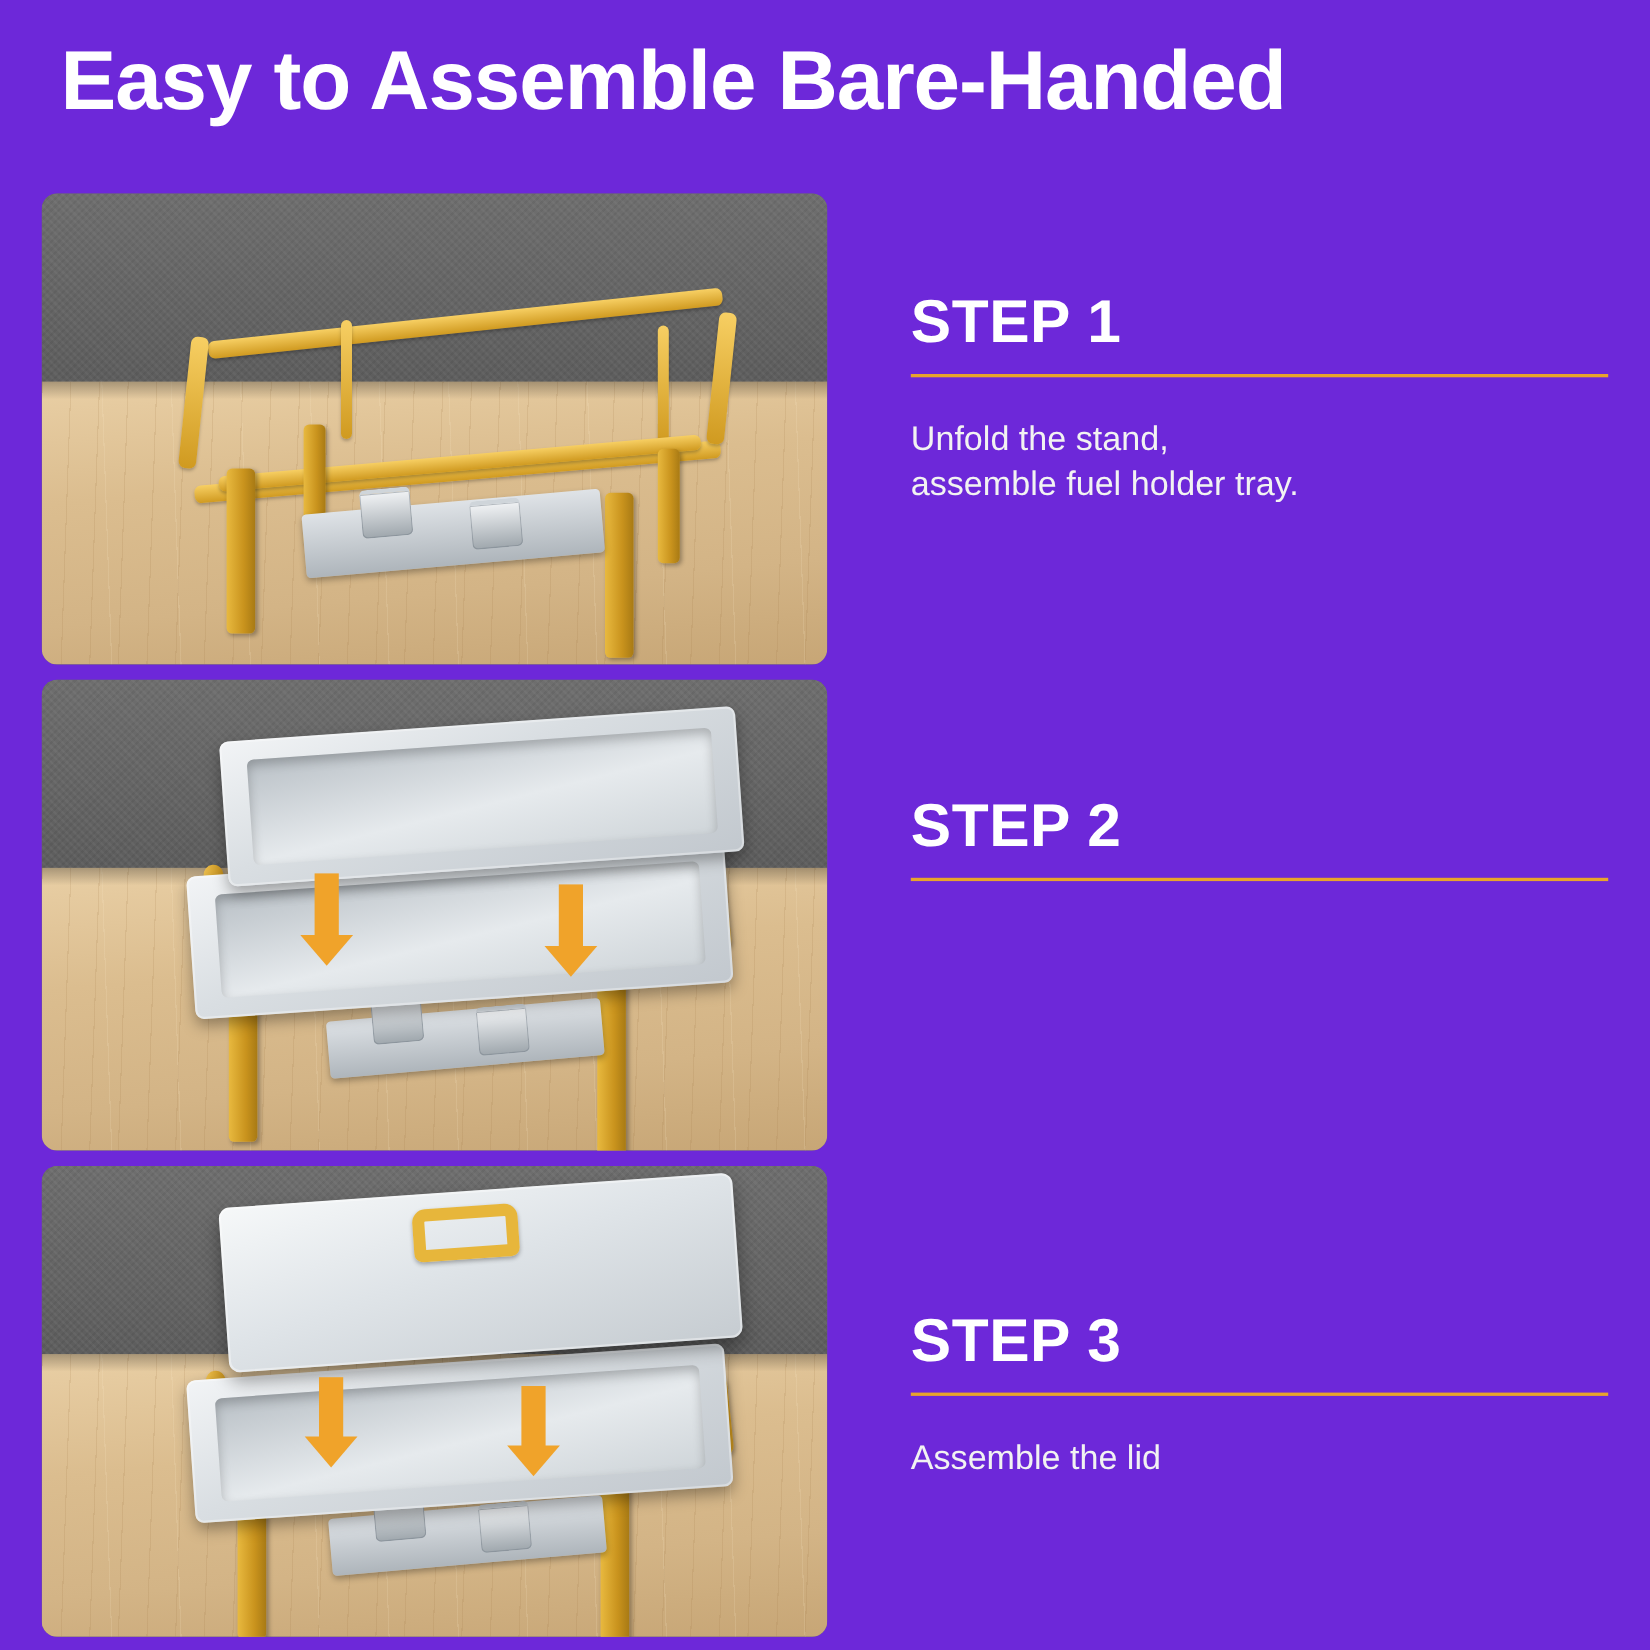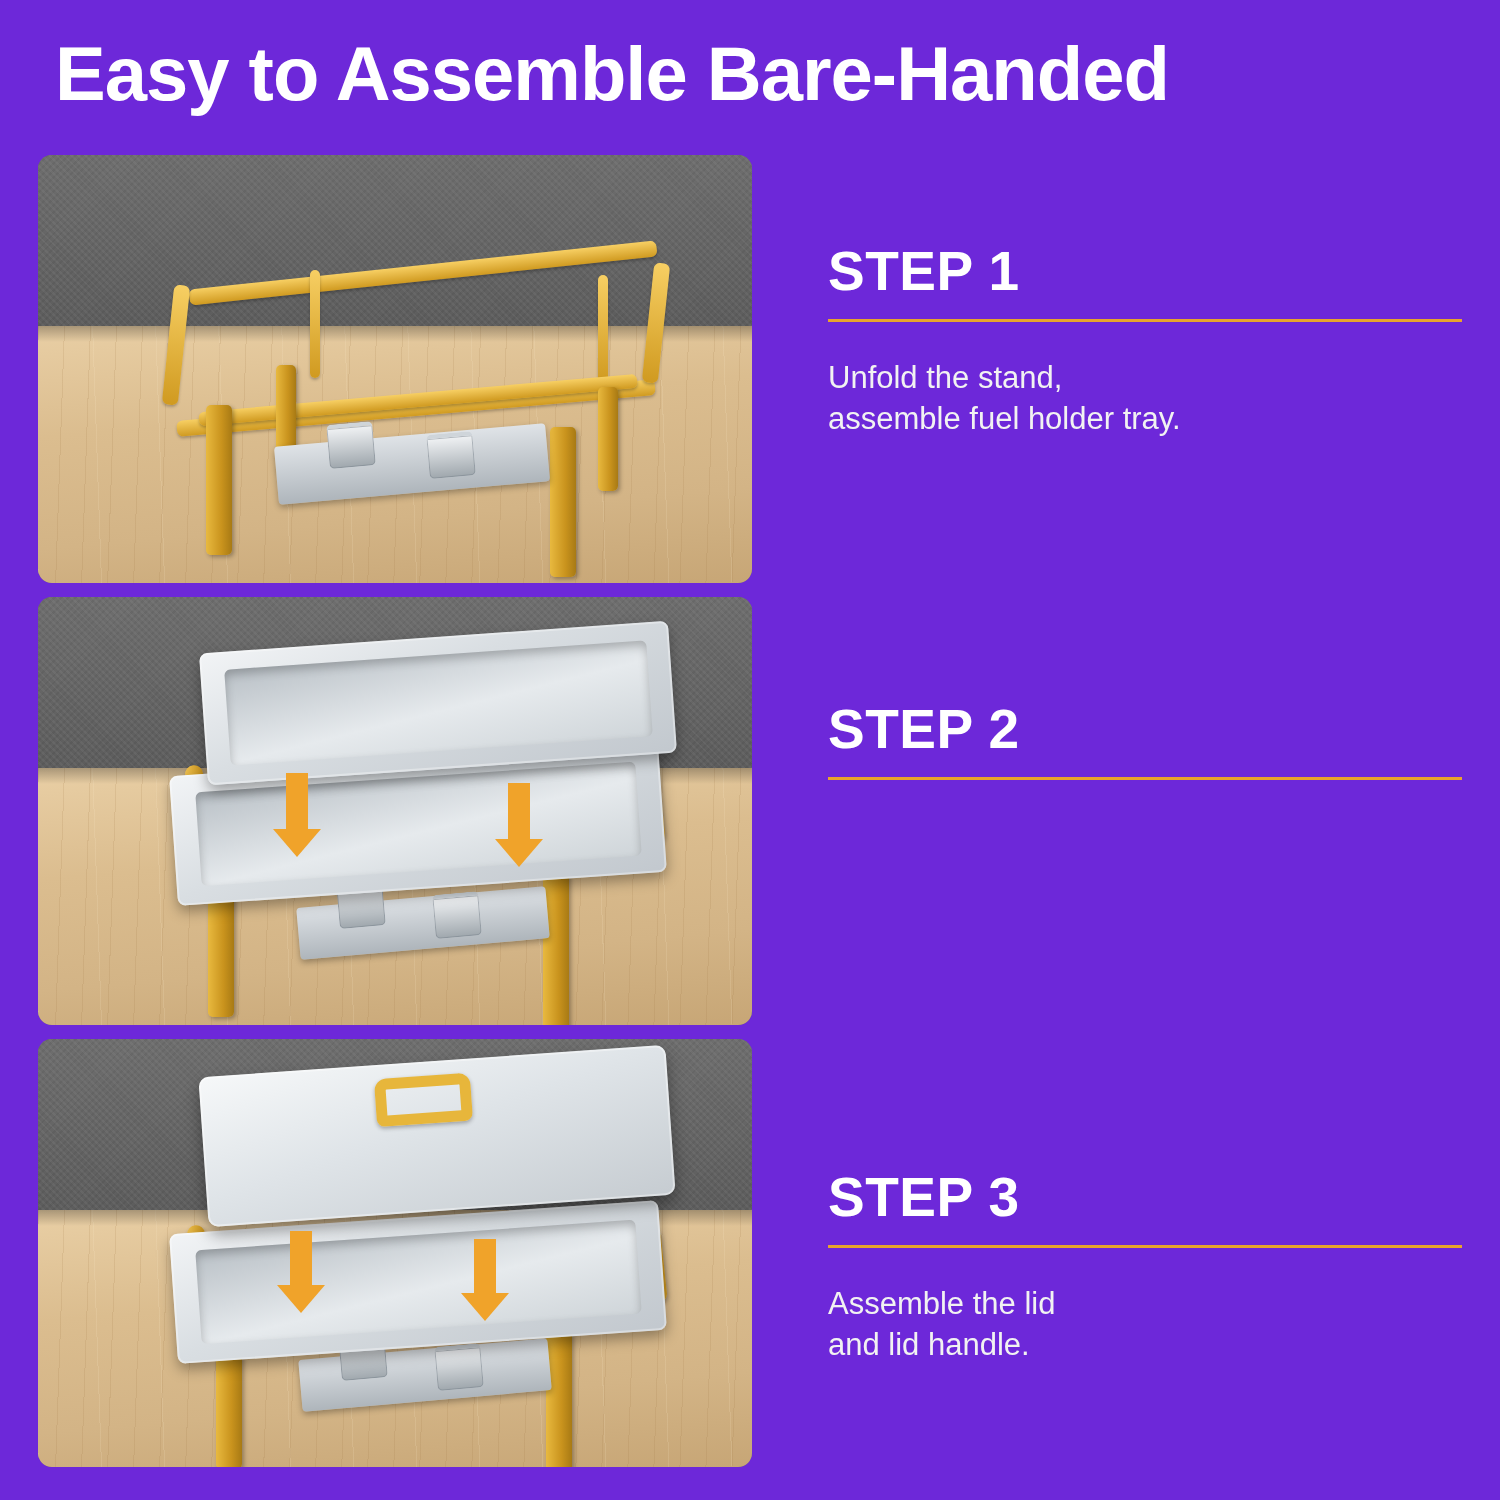--- a/index.html
+++ b/index.html
@@ -20,21 +20,21 @@
     width: 1410px;
     color: #ffffff;
     font-size: 76px;
     font-weight: bold;
     letter-spacing: -1px;
     line-height: 1.0;
     white-space: nowrap;
   }
   .steps {
     position: absolute;
-    left: 38px; top: 155px;
+    left: 38px; top: 176px;
     width: 1424px; height: 1300px;
   }
   .step-row {
     position: relative;
     height: 428px;
     margin-bottom: 14px;
   }
   
   .photo {
     position: absolute;
@@ -283,19 +283,18 @@
 
         <div class="arrow" style="left:252px; top:192px; height:56px;"></div>
         <div class="arrow" style="left:436px; top:200px; height:56px;"></div>
       </div>
 
       <div class="info">
         <div class="step-title">STEP 3</div>
         <div class="rule"></div>
         <div class="step-desc">
           <div>Assemble the lid</div>
-          <div>and lid handle.</div>
         </div>
       </div>
     </div>
 
   </div>
 </div>
 
 </body></html>

